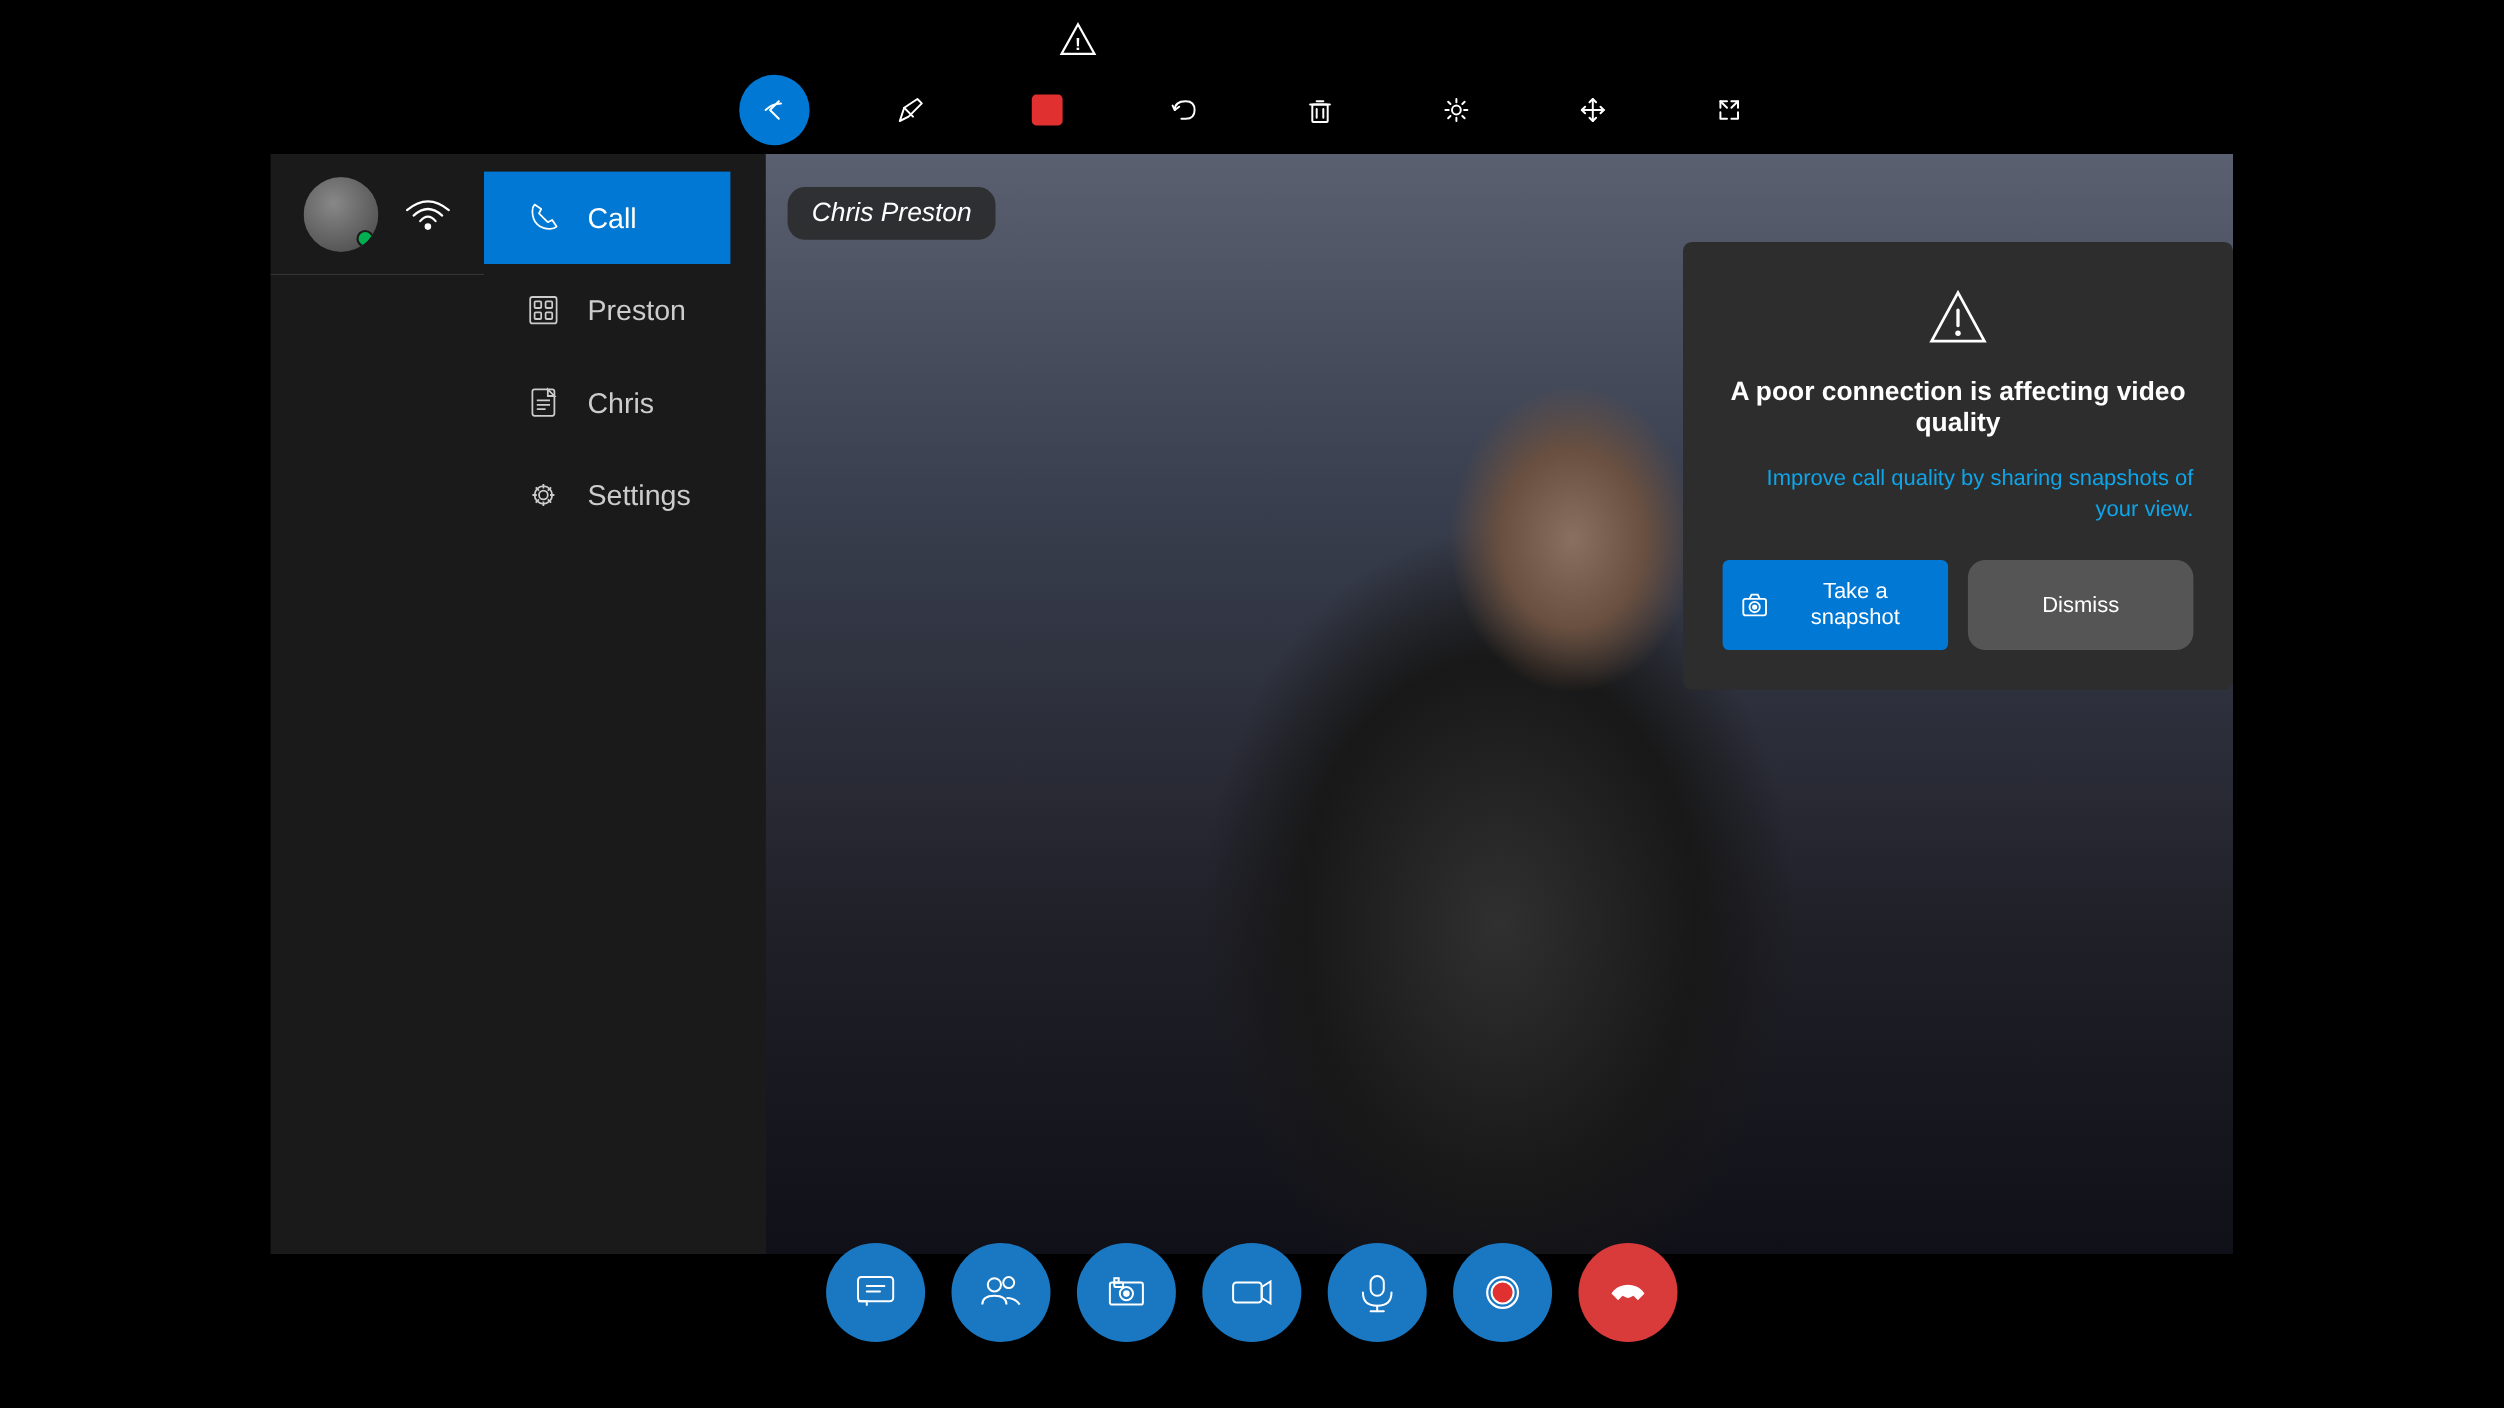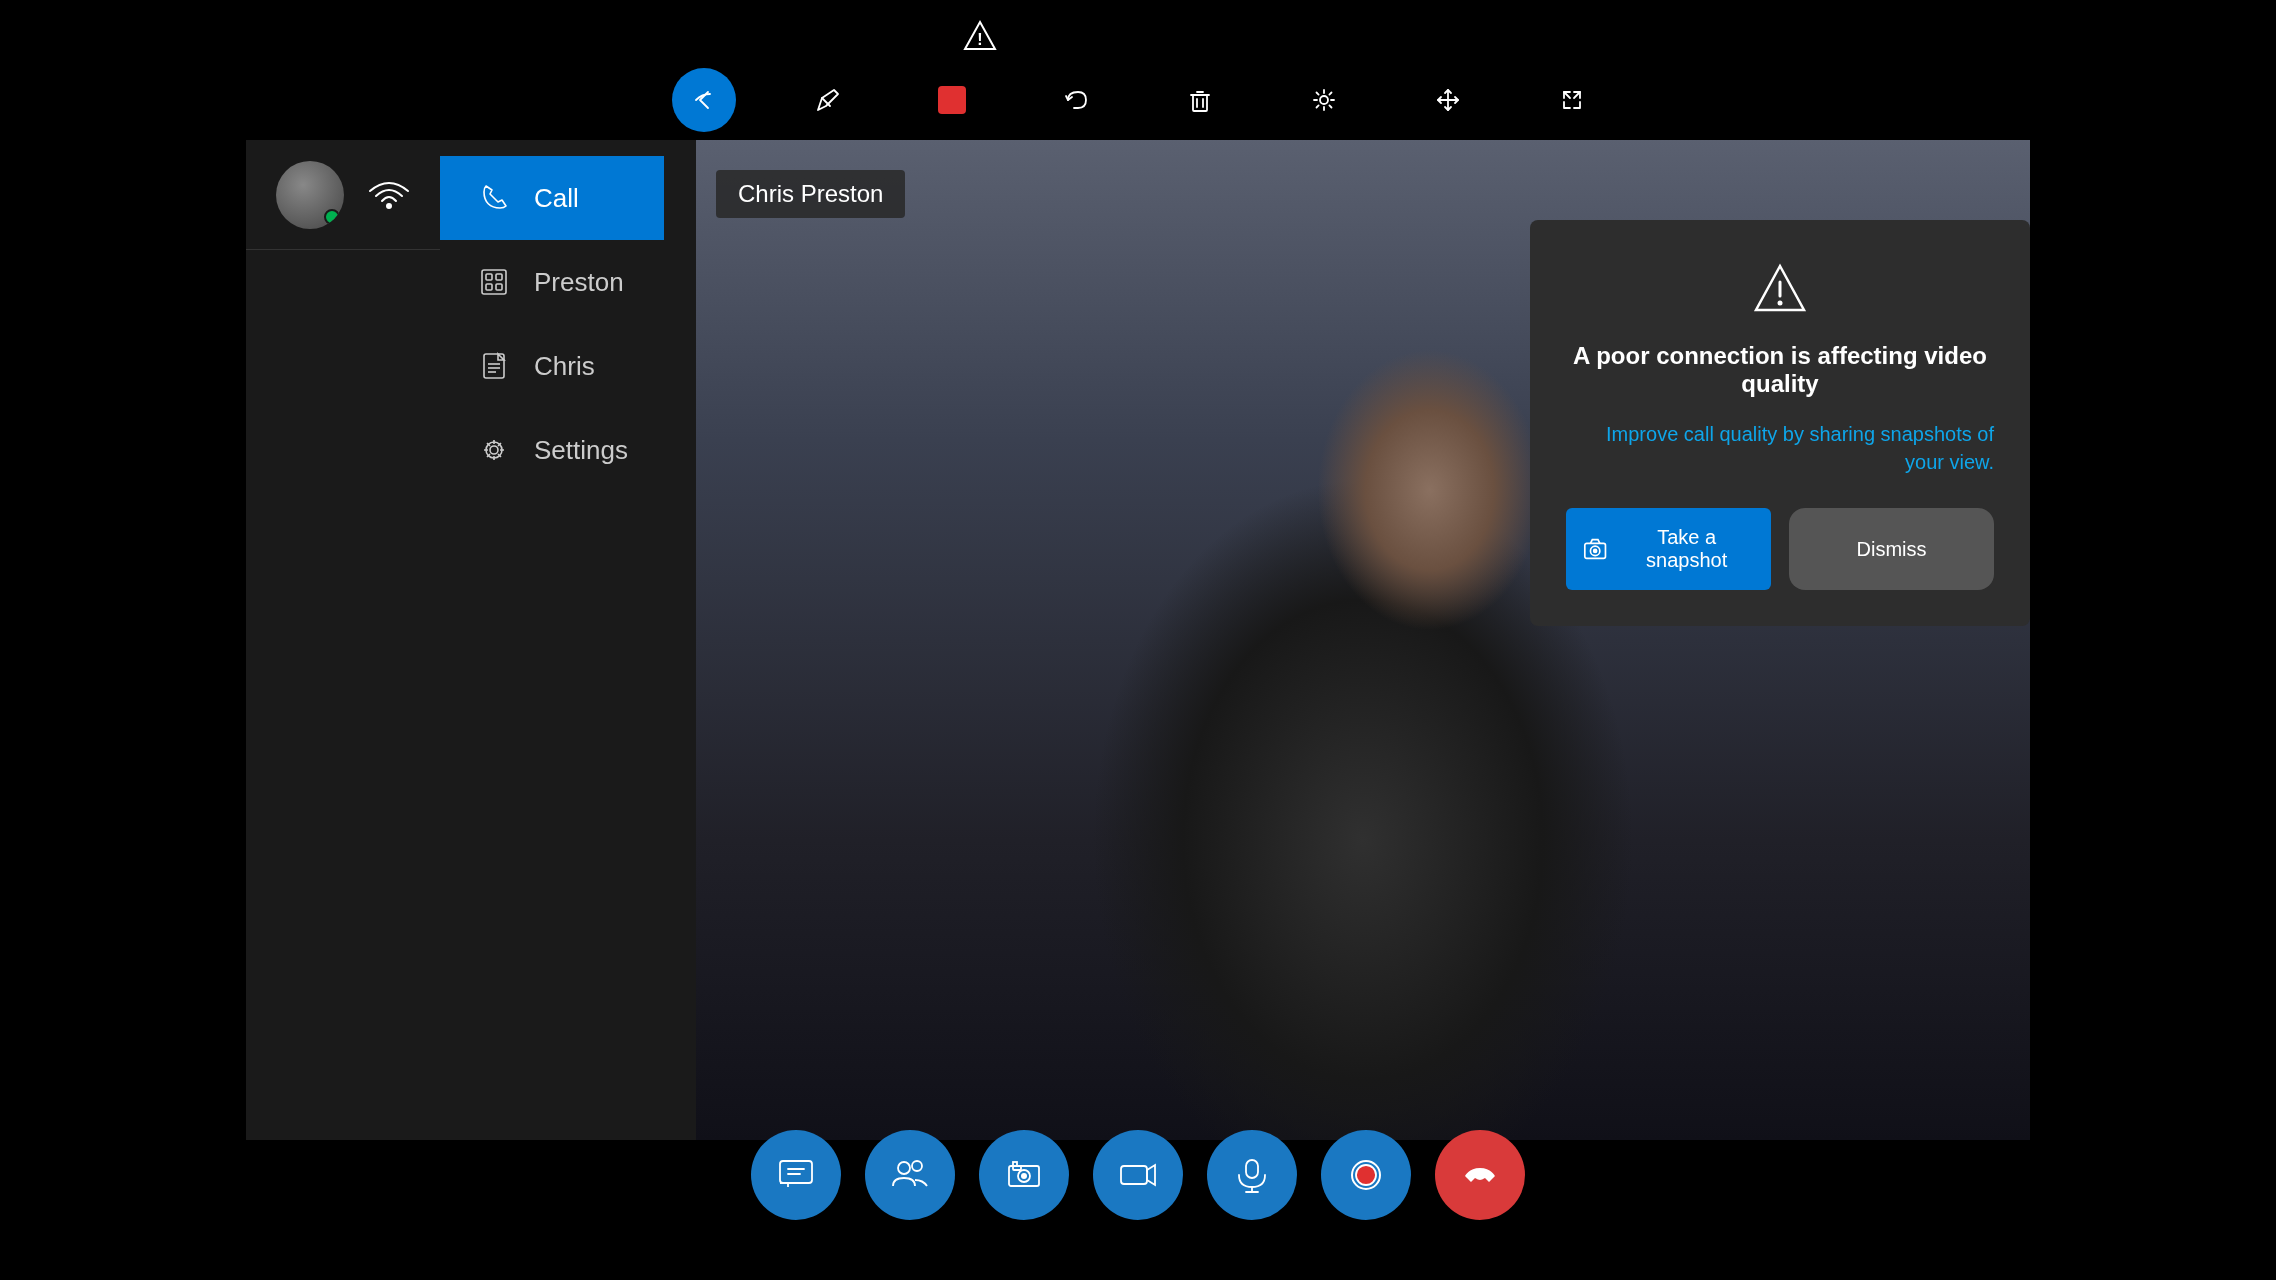--- a/index.html
+++ b/index.html
@@ -189,23 +189,24 @@
         linear-gradient(180deg, #5a6070 0%, #3a4050 30%, #202028 70%, #101018 100%);
     }
 
     #caller-name-badge {
       position: absolute;
       top: 30px;
       left: 20px;
       background: rgba(40,40,40,0.85);
       color: #fff;
       padding: 10px 22px;
-      border-radius: 4px;
+      border-radius: 16px;
       font-size: 24px;
       font-weight: 500;
+      font-style: italic;
     }
 
     
     #notification-panel {
       position: absolute;
       top: 80px;
       right: 0;
       width: 500px;
       background: #2d2d2d;
       border-radius: 8px;

